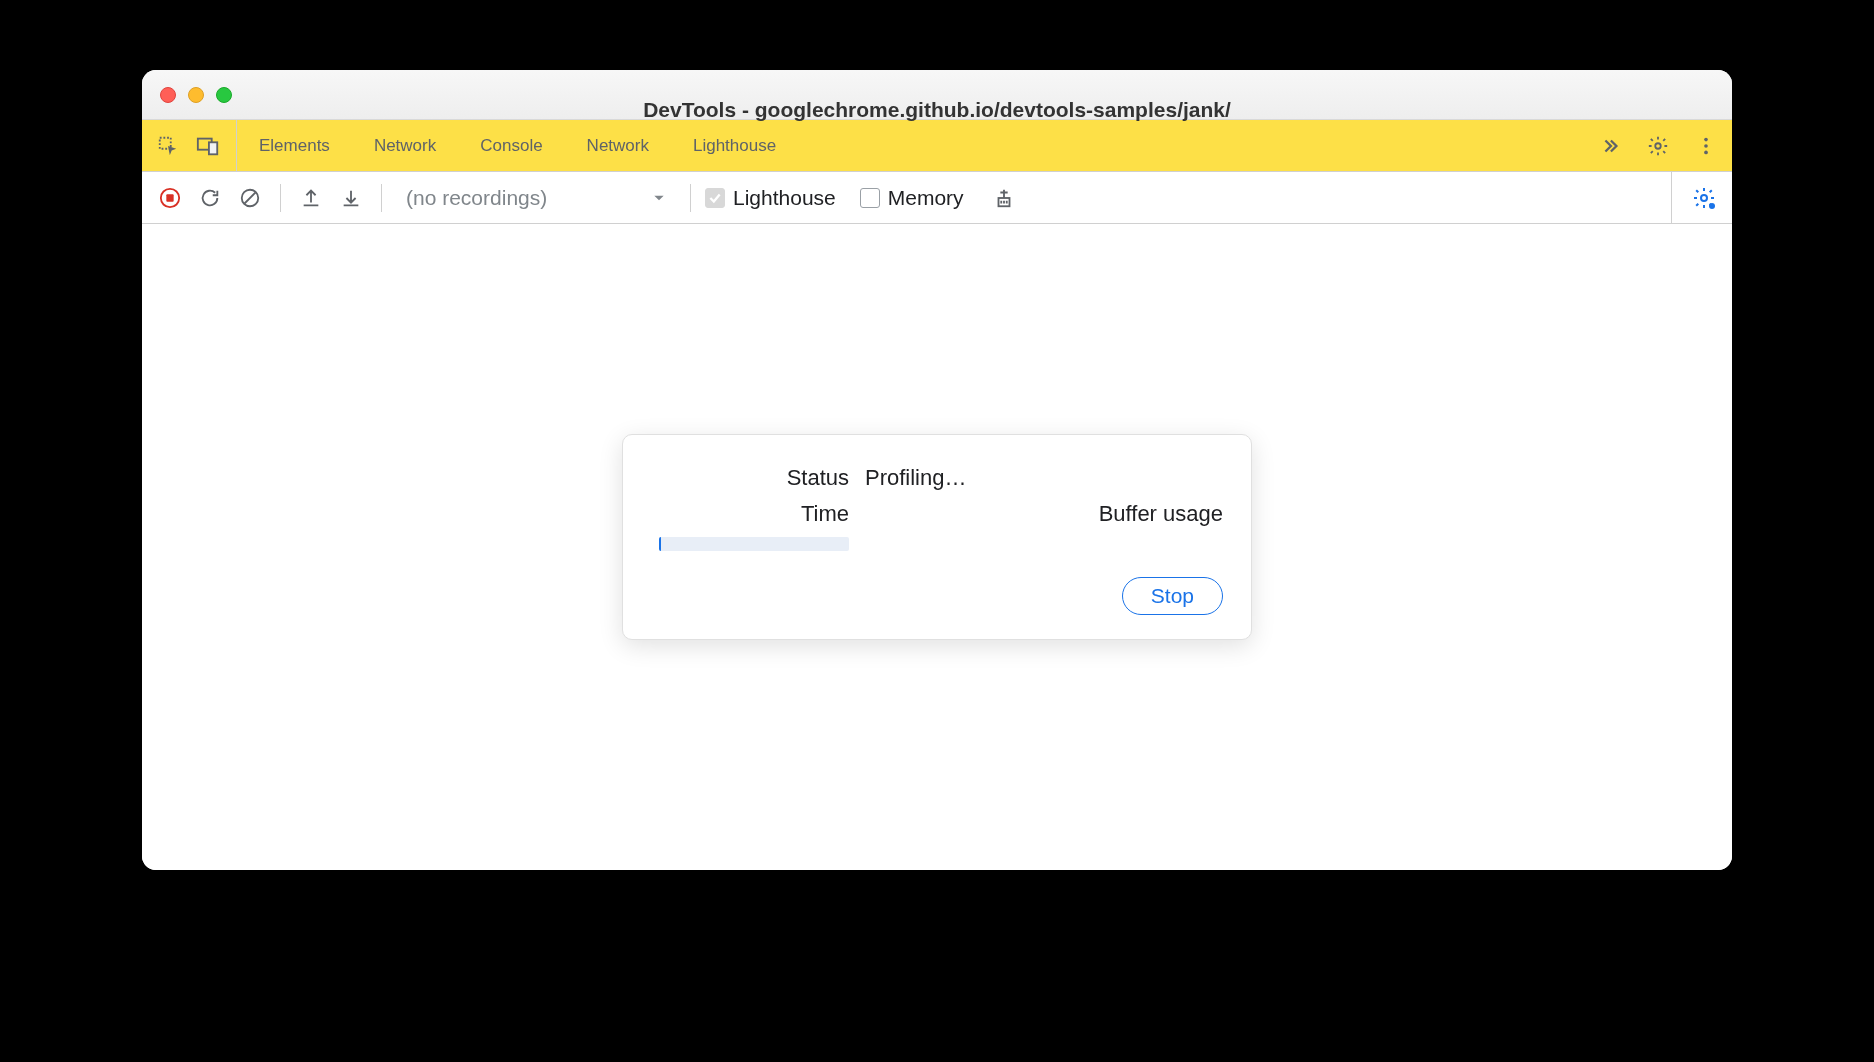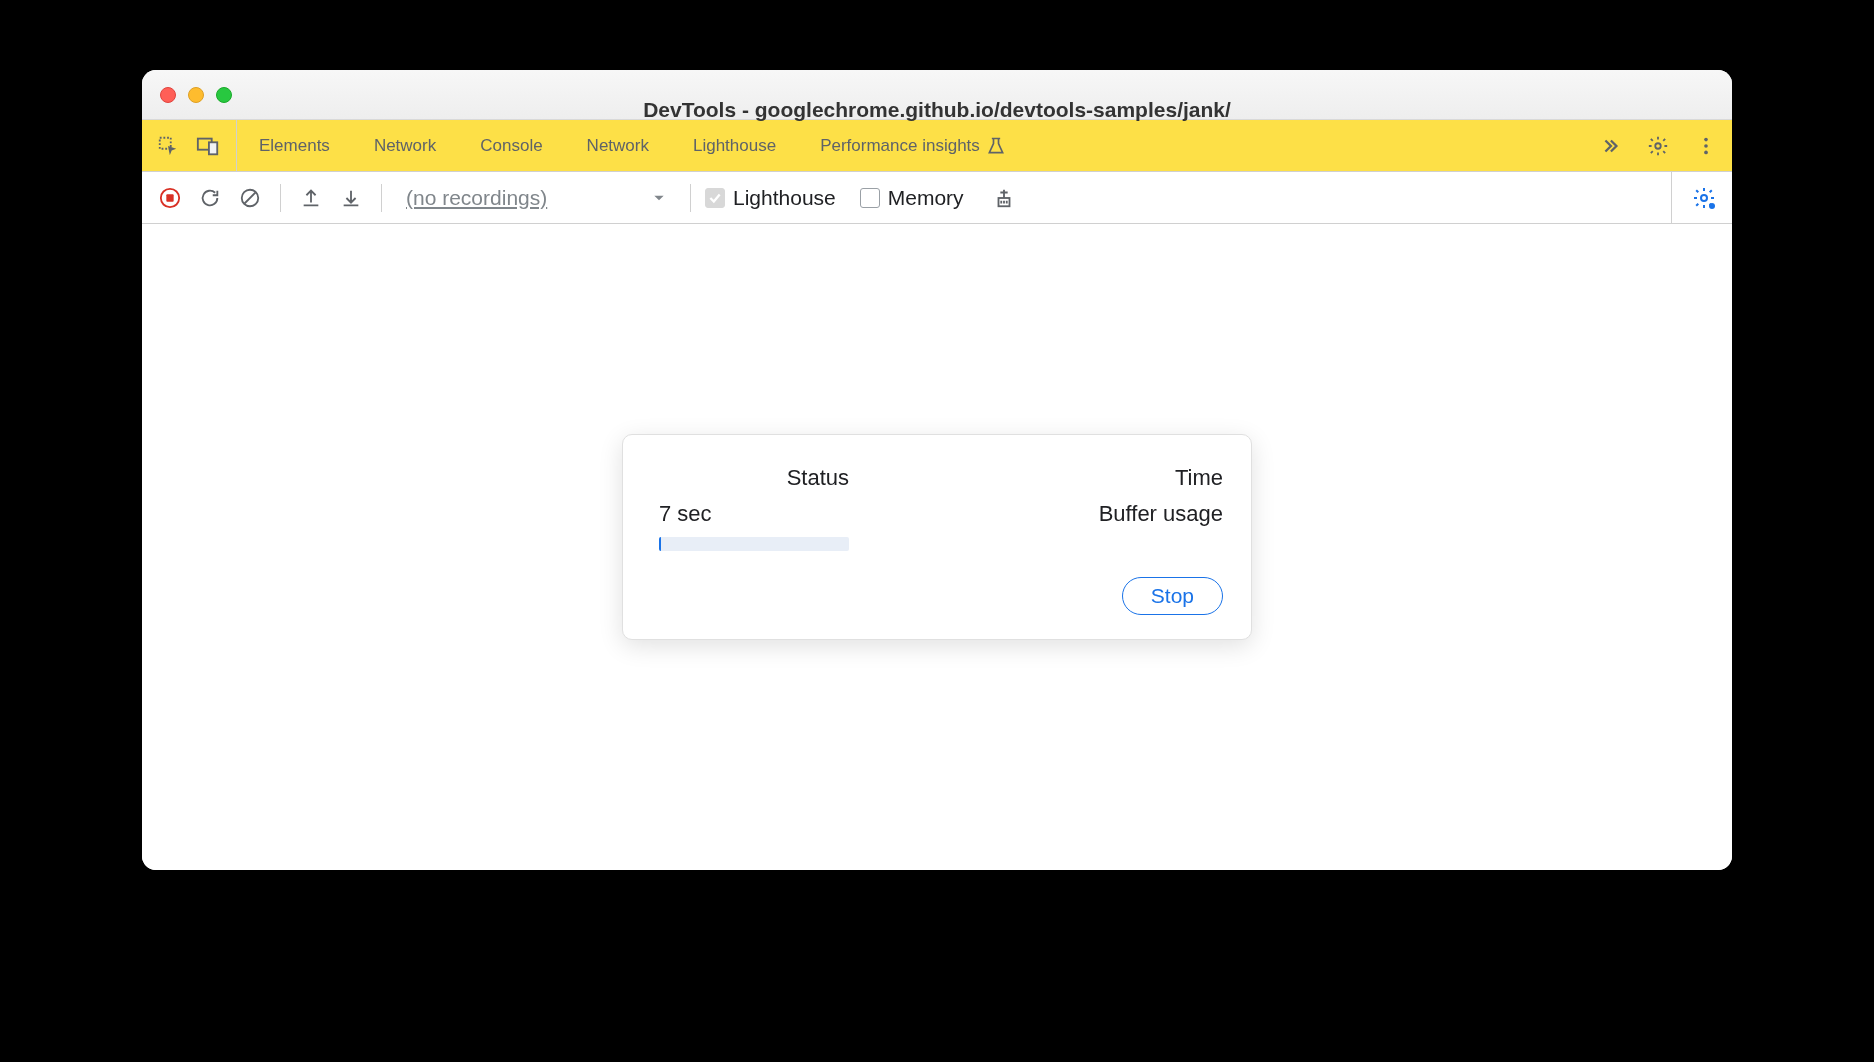--- a/index.html
+++ b/index.html
@@ -119,21 +119,20 @@
       width: 1px; height: 28px; background: #d0d0d0; margin: 0 6px;
     }
     .recordings-select {
       display: flex;
       align-items: center;
       gap: 23px;
       color: #80868b;
       padding: 0 10px;
       min-width: 280px;
       justify-content: space-between;
-      text-decoration: underline;
     }
     .checkbox {
       width: 20px; height: 20px;
       border: 1px solid #9aa0a6;
       border-radius: 3px;
       display: inline-flex;
       align-items: center; justify-content: center;
       margin-right: 8px;
       background: #fff;
     }
@@ -251,28 +250,20 @@
         </div>
       <div class="tab">
           <span>Console</span>
         </div>
       <div class="tab">
           <span>Network</span>
         </div>
       <div class="tab">
           <span>Lighthouse</span>
         </div>
-      <div class="tab">
-        <span>Performance insights</span>
-        <span>
-          <svg width="20" height="20" viewBox="0 0 24 24" fill="none" stroke="#5f6368" stroke-width="2">
-            <path d="M9 3 L9 9 L4 20 L20 20 L15 9 L15 3 M7 3 L17 3"></path>
-          </svg>
-        </span>
-      </div>
     </div>
 
     <div class="tabbar-right">
       <div class="icon-btn">
         <svg width="22" height="22" viewBox="0 0 24 24" fill="none" stroke="currentColor" stroke-width="2.5">
           <path d="M7 6 L13 12 L7 18 M13 6 L19 12 L13 18"></path>
         </svg>
       </div>
       <div class="icon-btn">
         <svg width="22" height="22" viewBox="0 0 24 24" fill="none" stroke="currentColor" stroke-width="2">
@@ -357,23 +348,23 @@
           <circle cx="20" cy="20" r="3" fill="#1a73e8" stroke="none"></circle>
         </svg>
       </div>
     </div>
   </div>
 
   <div class="content">
     <div class="dialog">
       <div class="dialog-grid">
         <div class="dialog-label">Status</div>
+        <div class="dialog-value">Profiling…</div>
 
         <div class="dialog-label">Time</div>
-        <div class="dialog-value">7 sec</div>
 
         <div class="dialog-label">Buffer usage</div>
         <div class="dialog-value">
           <div class="progress">
             <div class="progress-fill" style="width:1%"></div>
           </div>
         </div>
       </div>
       <div class="dialog-actions">
         <button class="btn-stop">Stop</button>

